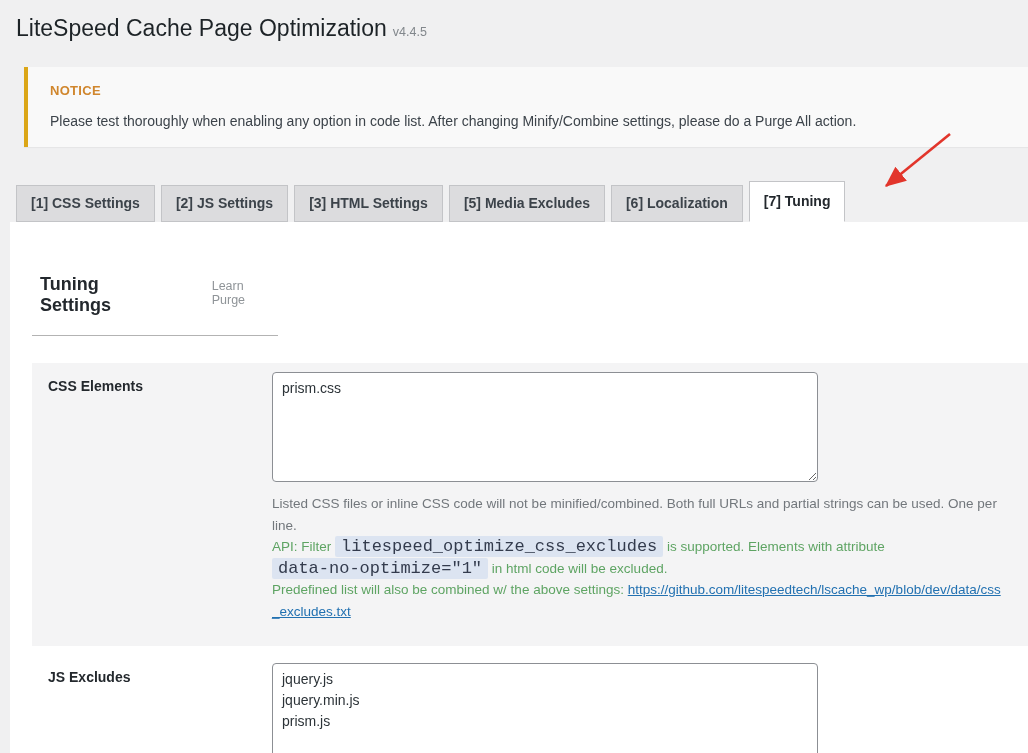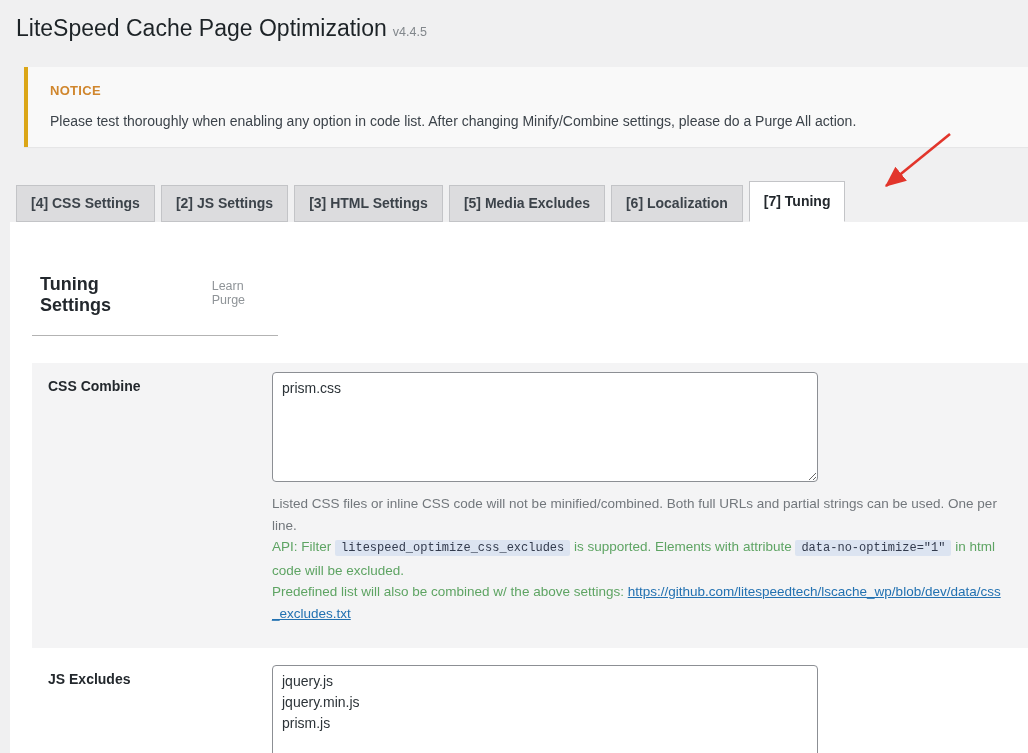--- a/index.html
+++ b/index.html
@@ -68,40 +68,40 @@
     padding: 5px 9px; background: #fff;
     font-family: "Liberation Sans", sans-serif; font-size: 14px; line-height: 1.5;
     color: #2c3338; resize: both; outline: none;
   }
   .row.plain textarea.excludes-input { height: 105px; }
 
   .desc { margin-top: 11px; font-size: 13.5px; line-height: 21.5px; max-width: 756px; }
   .d-gray  { color: #72777c; }
   .d-green { color: #5ea463; }
   .desc code {
-    font-family: "Liberation Mono", monospace; font-size: 12px;
+    font-family: "Liberation Mono", monospace; font-size: 17px;
     background: #dce4f1; color: #333b4d;
     padding: 1px 6px; border-radius: 2px; white-space: nowrap;
   }
   .desc a.link { color: #2271b1; text-decoration: underline; cursor: pointer; word-break: break-all; }
 </style>
 </head>
 <body>
 
 <div class="header">
   <h1><span>LiteSpeed Cache Page Optimization</span><span class="version">v4.4.5</span></h1>
 </div>
 
 <div class="notice">
   <div class="notice-title">NOTICE</div>
   <p class="notice-msg">Please test thoroughly when enabling any option in code list. After changing Minify/Combine settings, please do a Purge All action.</p>
 </div>
 
 <div class="tabs">
-  <a class="tab">[4] CSS Settings</a>
+  <a class="tab">[1] CSS Settings</a>
   <a class="tab">[2] JS Settings</a>
   <a class="tab">[3] HTML Settings</a>
   <a class="tab">[5] Media Excludes</a>
   <a class="tab">[6] Localization</a>
   <a class="tab active">[7] Tuning</a>
 </div>
 
 <svg class="arrow" width="120" height="85">
   <defs>
     <marker id="ah" markerWidth="9" markerHeight="8" refX="7.5" refY="3.5" orient="auto" markerUnits="strokeWidth">
@@ -114,21 +114,21 @@
 <div class="panel">
 
   <div class="section-head">
     <h3>Tuning Settings</h3>
     <a class="learn-more">Learn Purge</a>
   </div>
 
   <div class="rows">
 
     <div class="row stripe">
-      <div class="row-label">CSS Combine</div>
+      <div class="row-label">CSS Elements</div>
       <div class="row-content">
         <textarea class="excludes-input" spellcheck="false" style="">prism.css</textarea>
         <div class="desc">
           <div class="d-gray">Listed CSS files or inline CSS code will not be minified/combined. Both full URLs and partial strings can be used. One per line.</div>
           <div class="d-green">
             <span>API: Filter</span>
             <code>litespeed_optimize_css_excludes</code>
             <span>is supported. Elements with attribute</span>
             <code>data-no-optimize="1"</code>
             <span>in html code will be excluded.</span>

